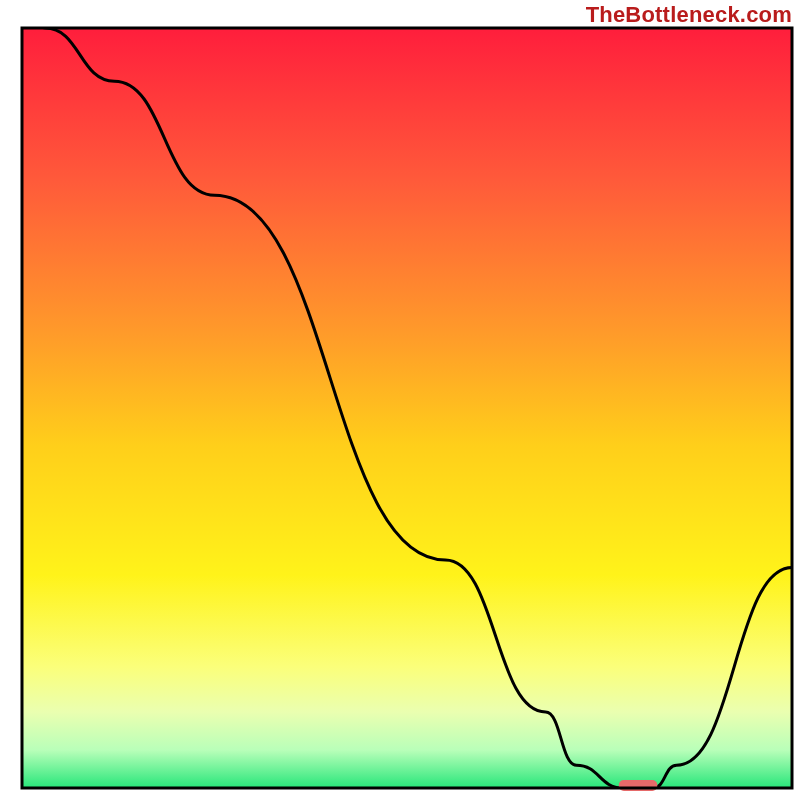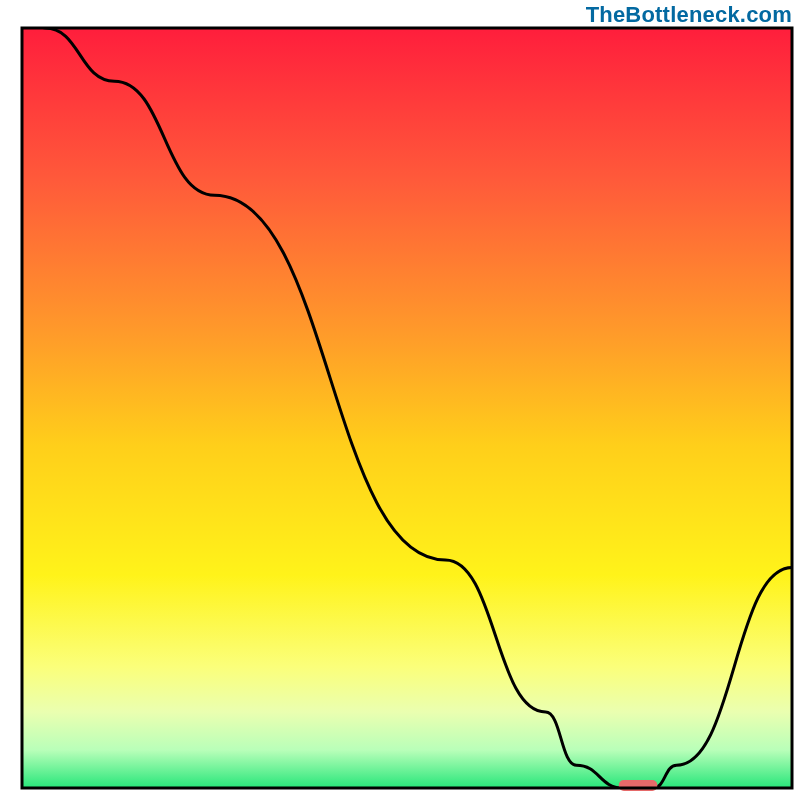--- a/index.html
+++ b/index.html
@@ -14,21 +14,21 @@
     position: relative;
     width: 800px;
     height: 800px;
   }
   .watermark {
     position: absolute;
     top: 2px;
     right: 8px;
     font-size: 22px;
     font-weight: 600;
-    color: #0369a1;
+    color: #b91c1c;
     letter-spacing: 0.2px;
     z-index: 10;
   }
   svg.plot {
     position: absolute;
     top: 0;
     left: 0;
   }
 </style>
 </head>

